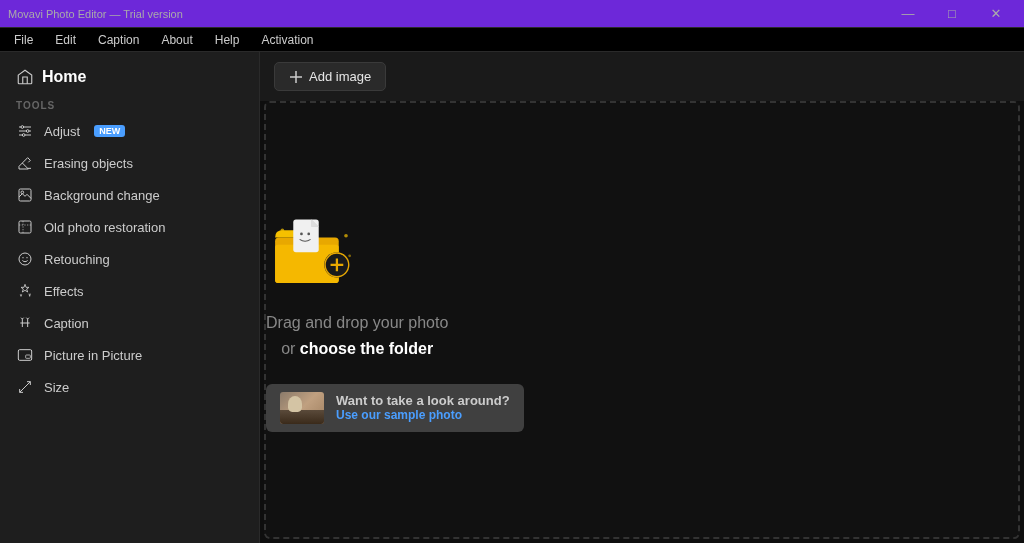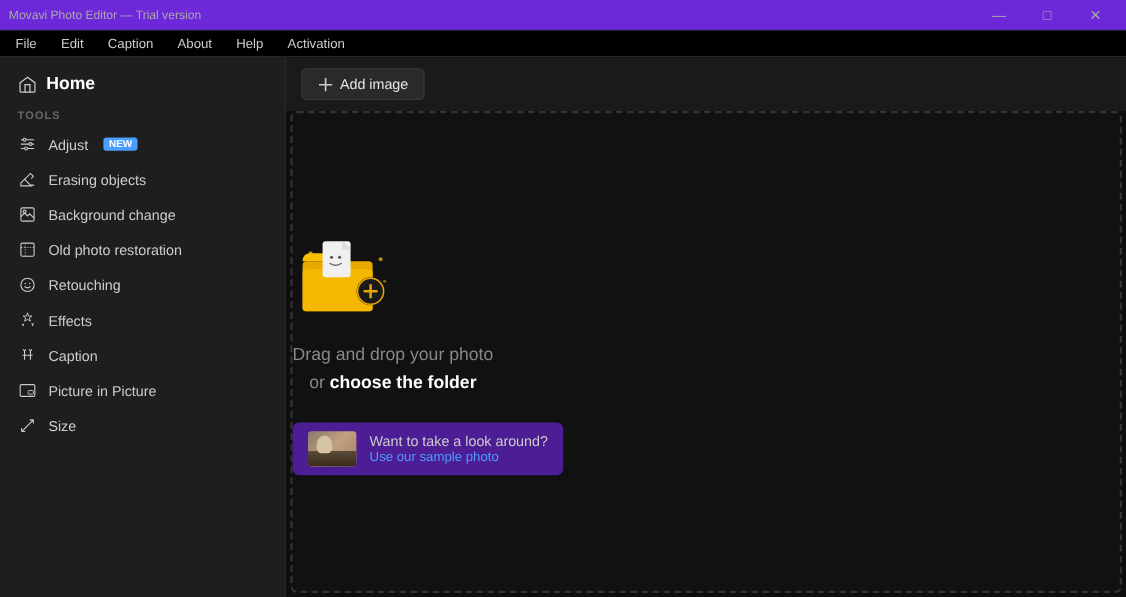--- a/index.html
+++ b/index.html
@@ -189,25 +189,26 @@
     }
     #drop-text strong {
       color: #fff;
       font-weight: 700;
     }
 
     #sample-section {
       display: flex;
       align-items: center;
       gap: 12px;
-      background: #4c1d95;
+      background: #404040;
       border-radius: 6px;
       padding: 8px 14px;
       margin-top: 10px;
       cursor: pointer;
+      font-weight: bold;
     }
     #sample-thumb {
       width: 44px;
       height: 32px;
       background: linear-gradient(135deg, #8a7a6a 0%, #c0a080 50%, #a08060 100%);
       border-radius: 3px;
       flex-shrink: 0;
       position: relative;
       overflow: hidden;
     }

